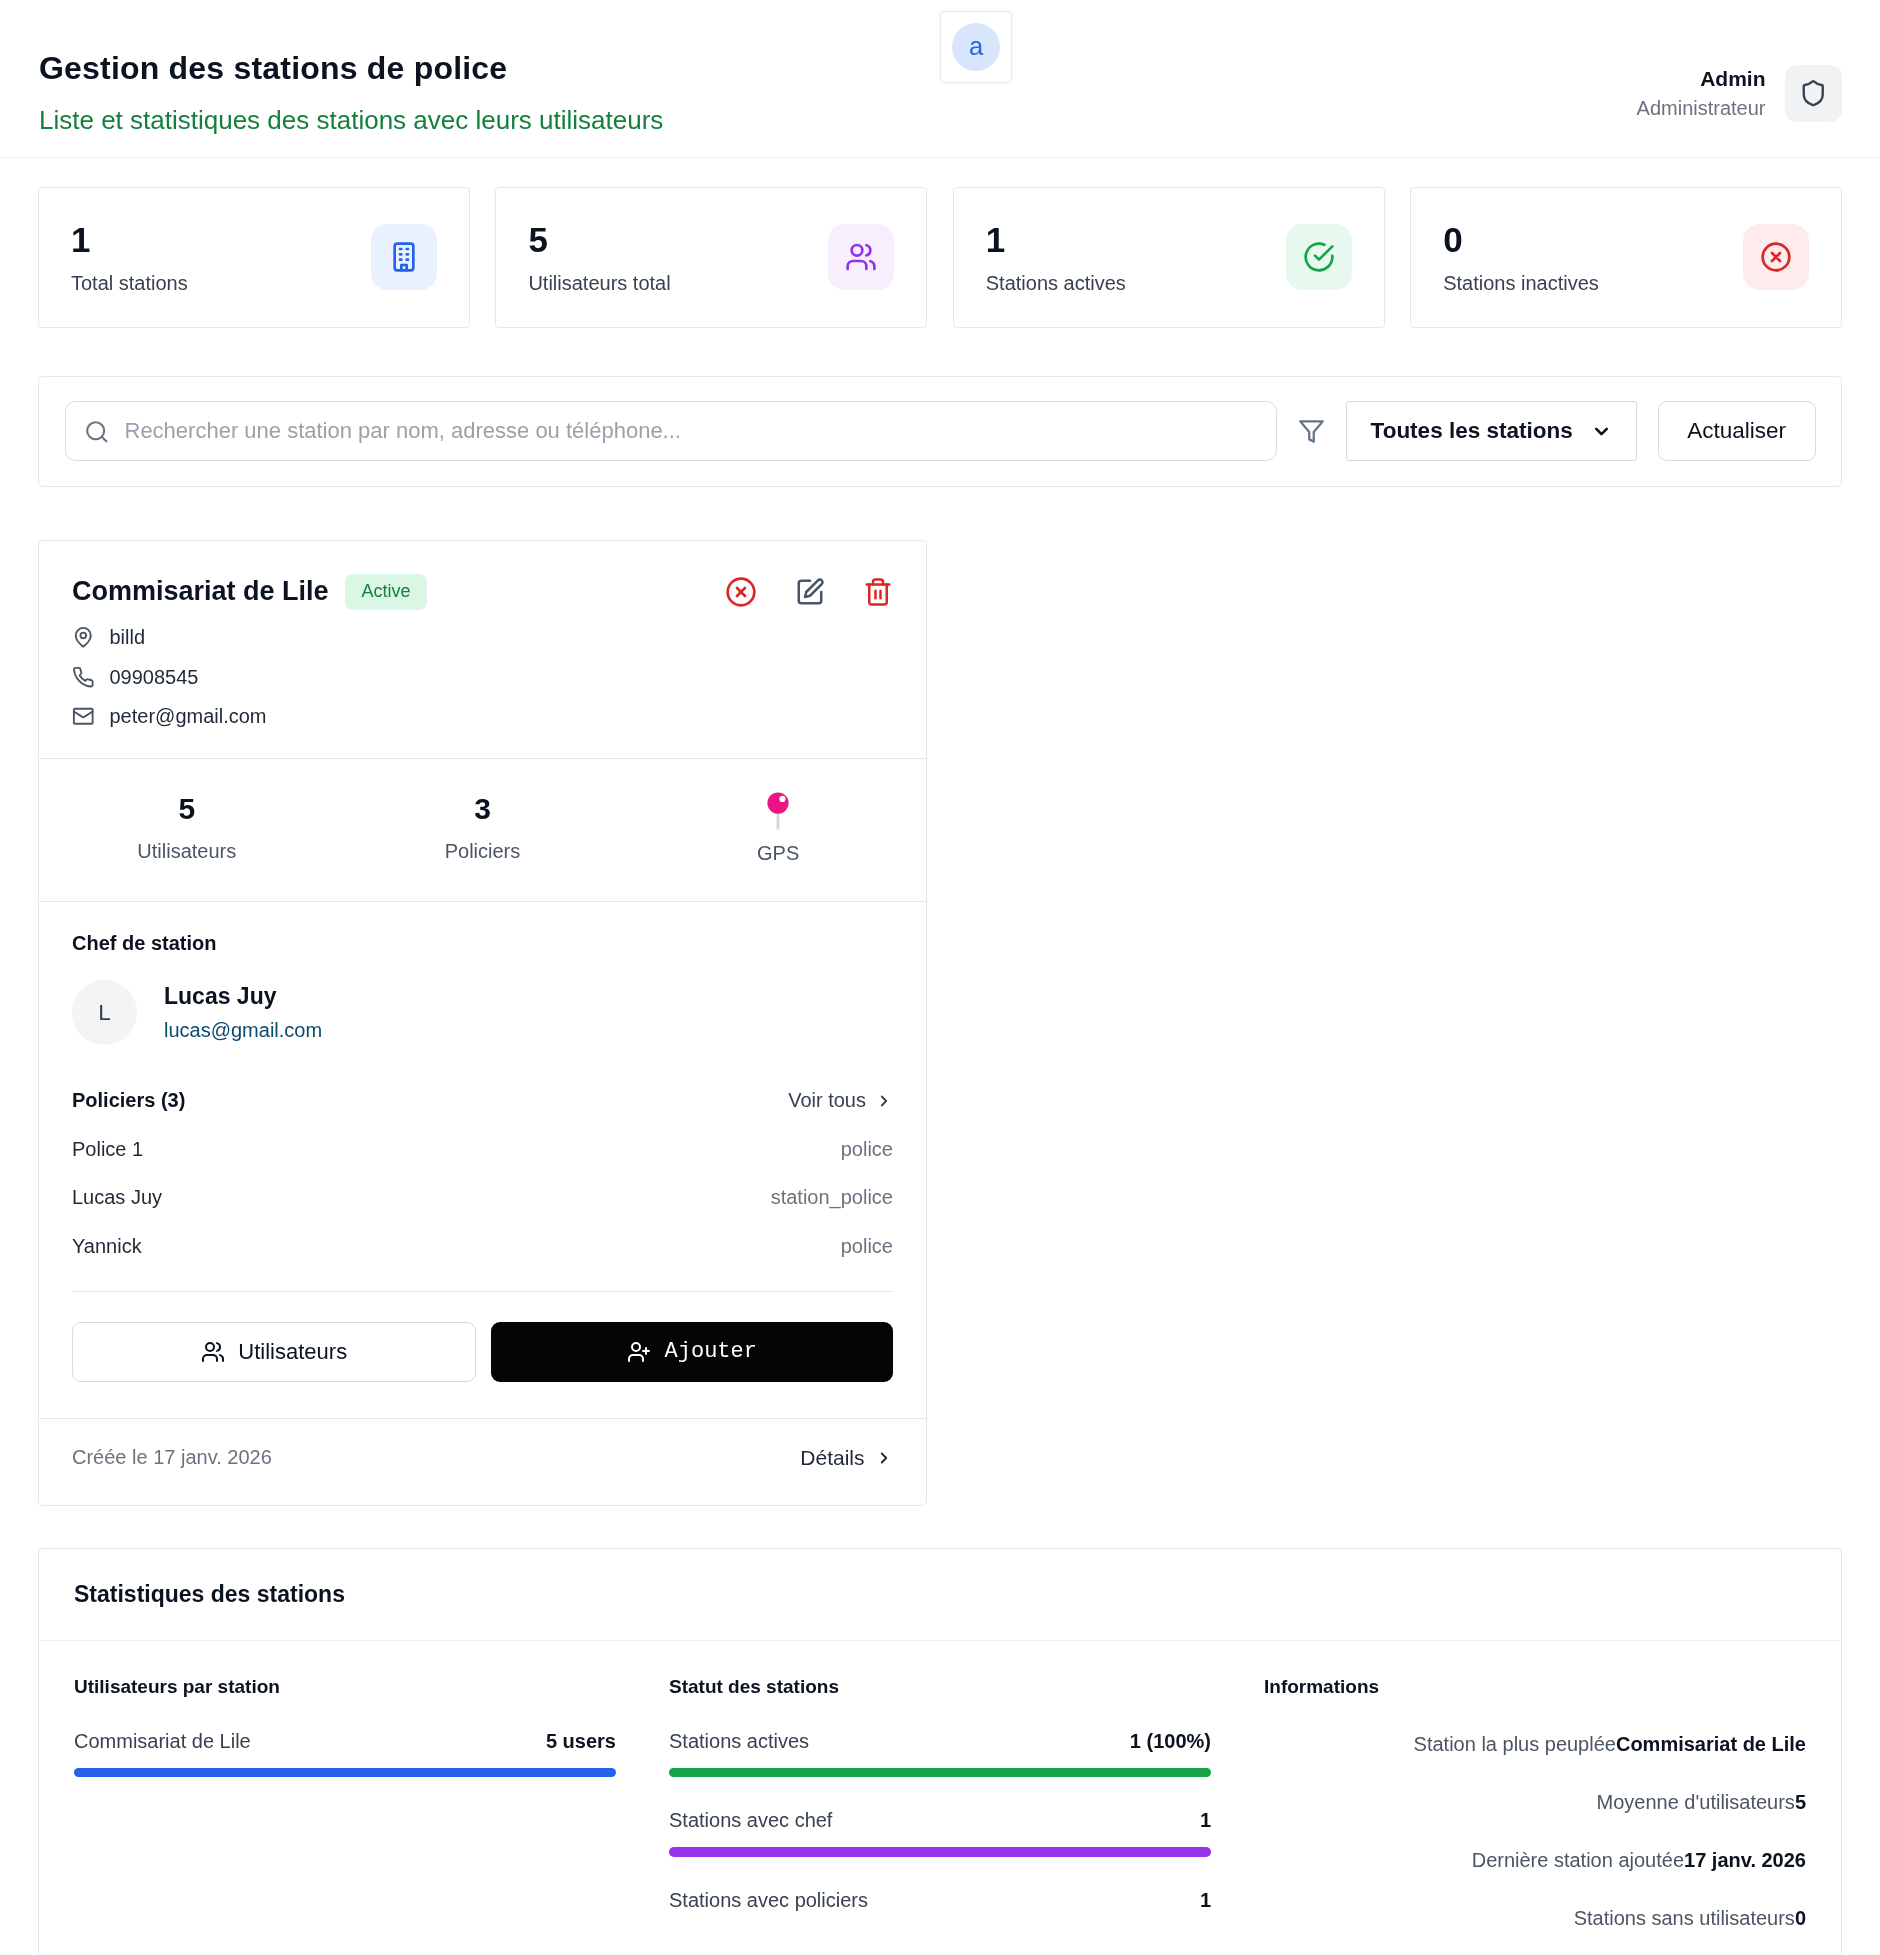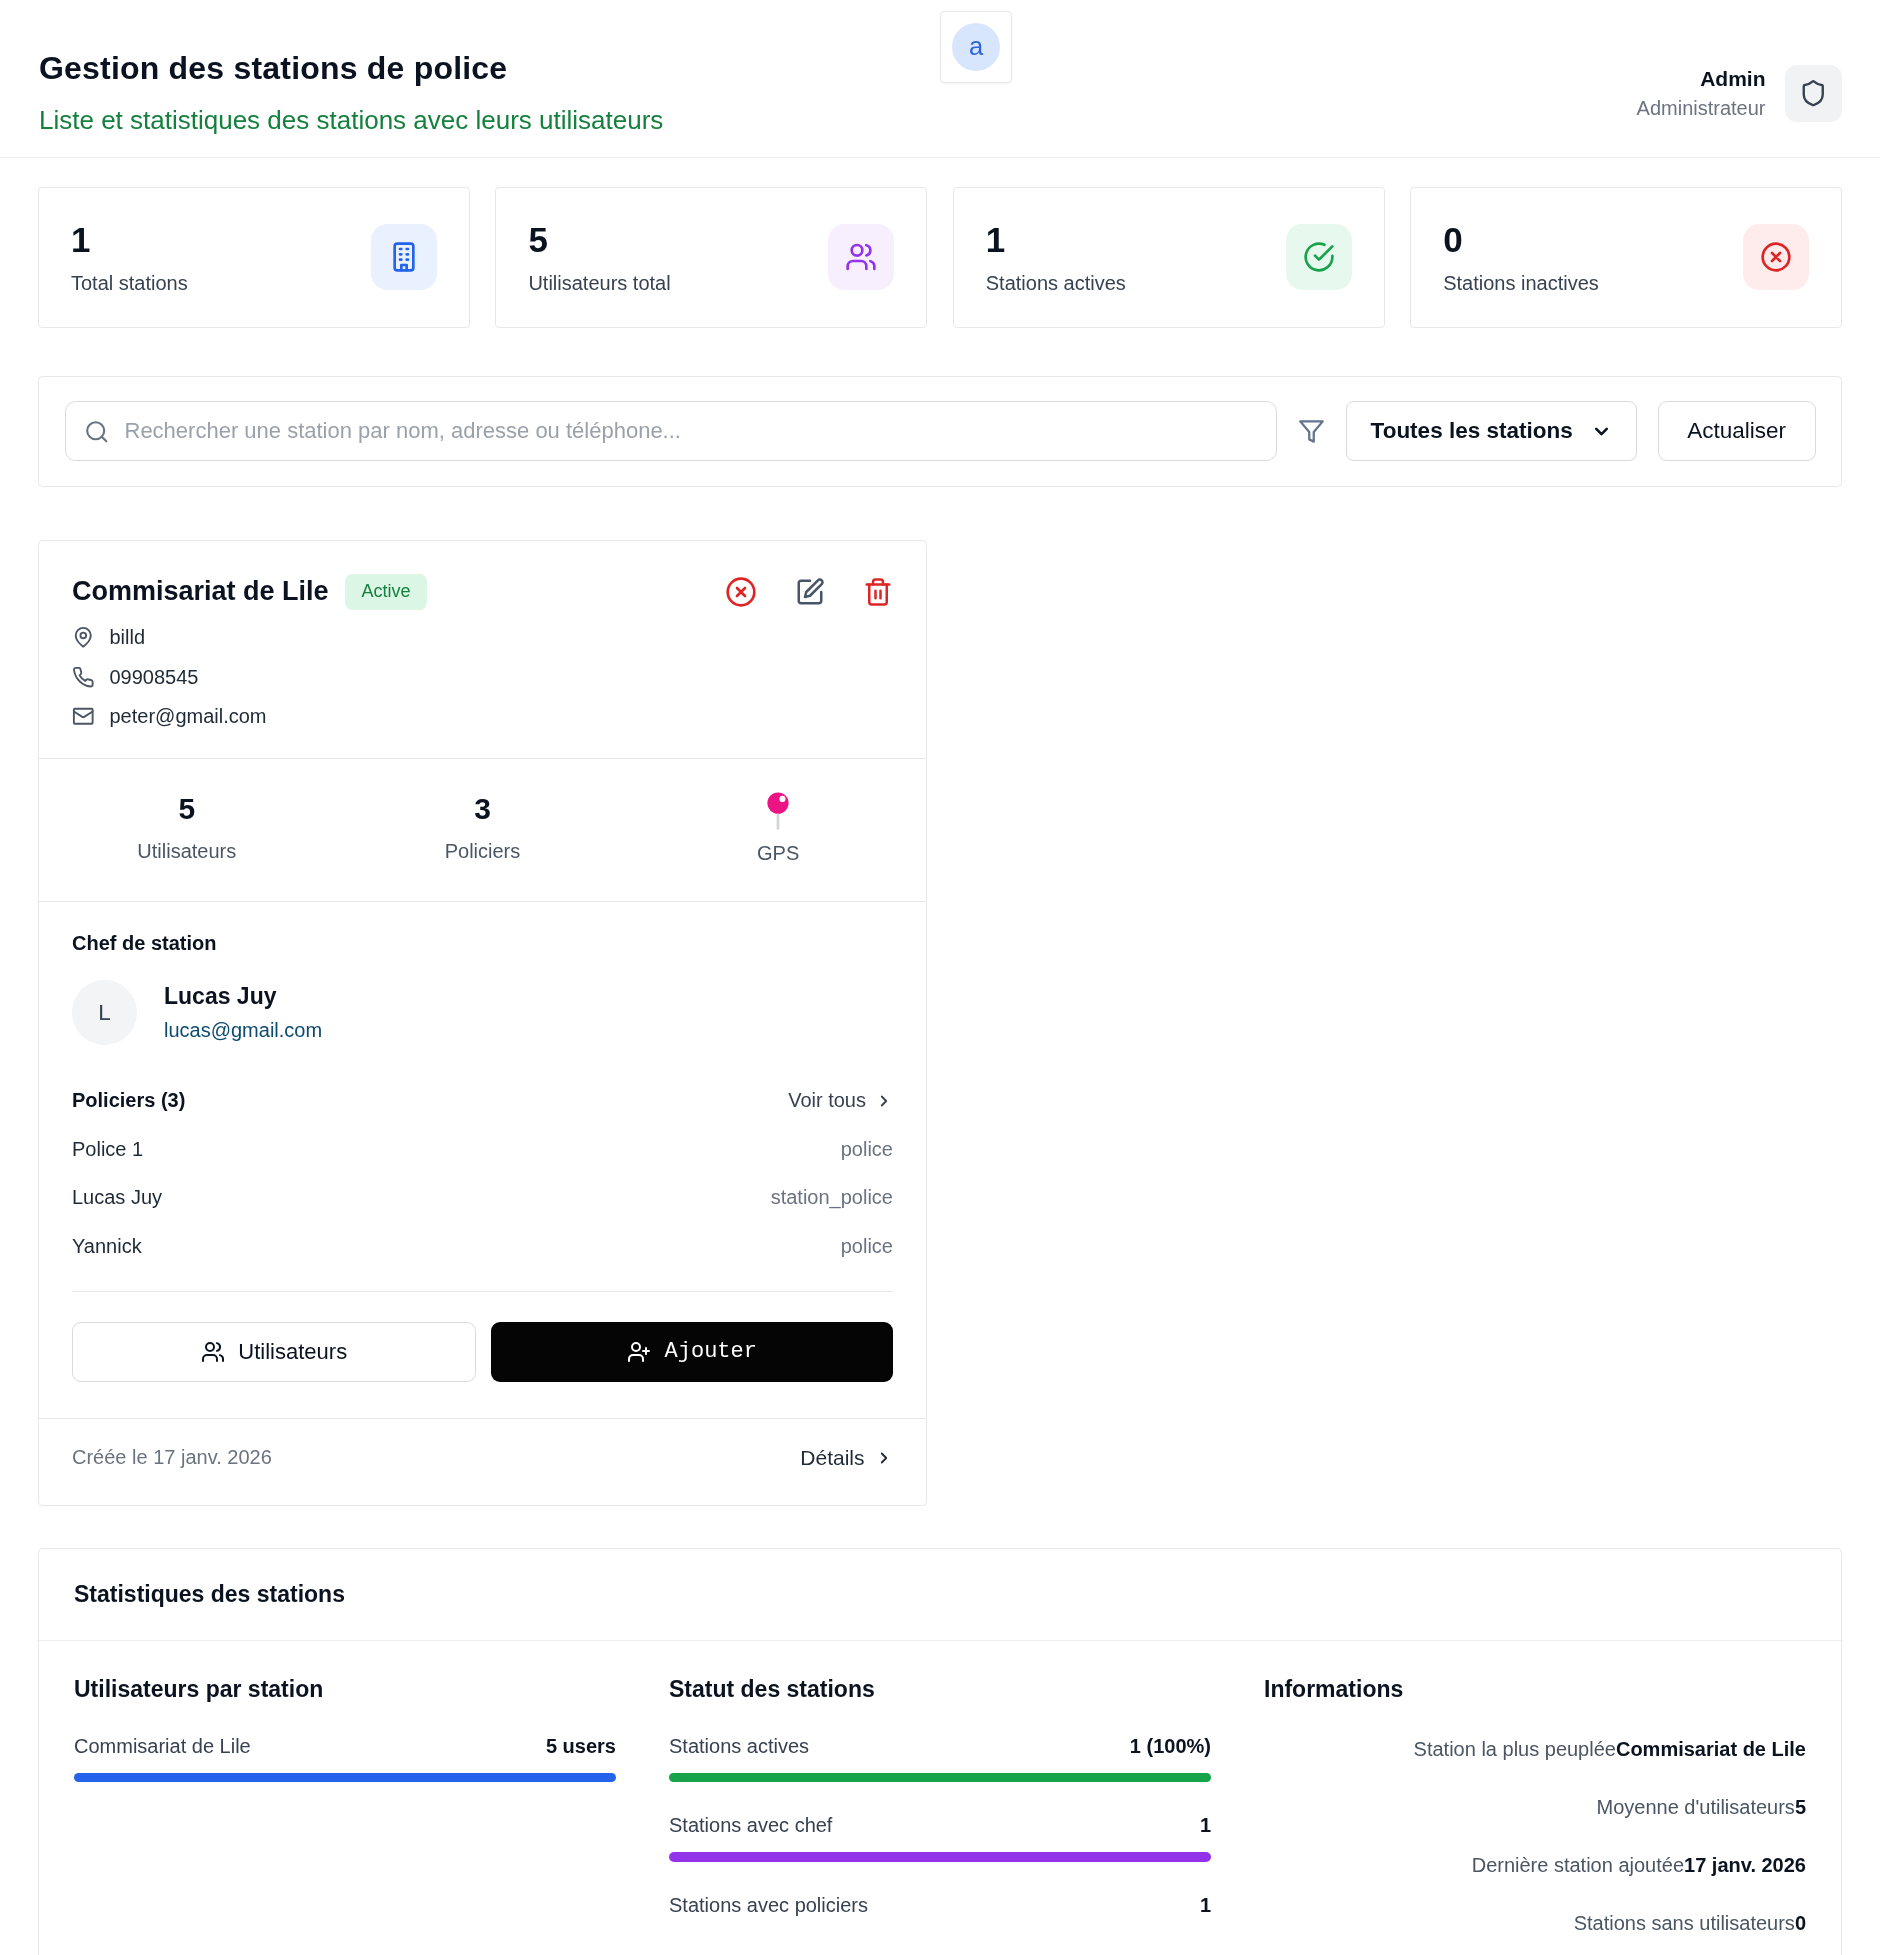--- a/index.html
+++ b/index.html
@@ -54,21 +54,21 @@
   .search-wrap { flex: 1; position: relative; }
   .search-input {
     width: 100%; height: 60px; border: 1.5px solid #d7dadf; border-radius: 10.5px;
     padding: 0 22.5px 0 59px; font-size: 22px; color: #374151; outline: none;
     font-family: "Liberation Sans", sans-serif;
   }
   .search-input::placeholder { color: #9aa1ab; }
   .search-icon { position: absolute; left: 19.5px; top: 18px; color: #6b7280; }
   .funnel-icon { color: #64748b; flex: 0 0 auto; }
   .filter-select {
-    height: 60px; border: 1.5px solid #d7dadf; border-radius: 8px; background: #fff;
+    height: 60px; border: 1.5px solid #d7dadf; border-radius: 3px; background: #fff;
     display: flex; align-items: center; gap: 18px; padding: 0 24px;
     font-size: 22.5px; font-weight: 600; color: #0b1220; cursor: pointer;
   }
   .refresh-btn {
     height: 60px; border: 1.5px solid #d7dadf; border-radius: 9px; background: #fff;
     padding: 0 28.5px; font-size: 22.5px; font-weight: 500; color: #0b1220; cursor: pointer;
     font-family: "Liberation Sans", sans-serif;
   }
 
   
@@ -125,21 +125,21 @@
   .station-footer-divider { border: none; border-top: 1.5px solid #e5e7eb; margin: 36px 0 0; }
   .station-footer { padding: 27px 33px 35px; display: flex; justify-content: space-between; align-items: center; }
   .created-text { font-size: 20px; color: #6b7280; }
   .details-link { display: flex; align-items: center; gap: 10.5px; font-size: 21px; color: #1f2937; cursor: pointer; background: none; border: none; font-family: "Liberation Sans", sans-serif; }
 
   
   .stats-panel { margin: 42px 38px 24px; border: 1.5px solid #e5e7eb; border-radius: 4.5px; background: #fff; }
   .stats-panel-head { padding: 32px 35px; border-bottom: 1.5px solid #eceef1; }
   .stats-panel-title { font-size: 23px; font-weight: 700; color: #0b1220; }
   .stats-panel-body { padding: 35px 35px 38px; display: grid; grid-template-columns: repeat(3, 1fr); gap: 53px; }
-  .col-heading { font-size: 23px; font-weight: 700; color: #0b1220; }
+  .col-heading { font-size: 19px; font-weight: 700; color: #0b1220; }
   .bar-row { margin-top: 32px; }
   .bar-row-line { display: flex; justify-content: space-between; align-items: baseline; }
   .bar-label { font-size: 20px; color: #374151; }
   .bar-value { font-size: 20px; font-weight: 700; color: #0b1220; }
   .bar-track { margin-top: 15px; height: 9.8px; border-radius: 5.3px; }
   .info-row { display: flex; justify-content: flex-end; align-items: baseline; margin-top: 35px; }
   .info-label { font-size: 20px; color: #4b5563; }
   .info-value { font-size: 20px; font-weight: 700; color: #0b1220; text-align: right; }
 </style>
 </head>

